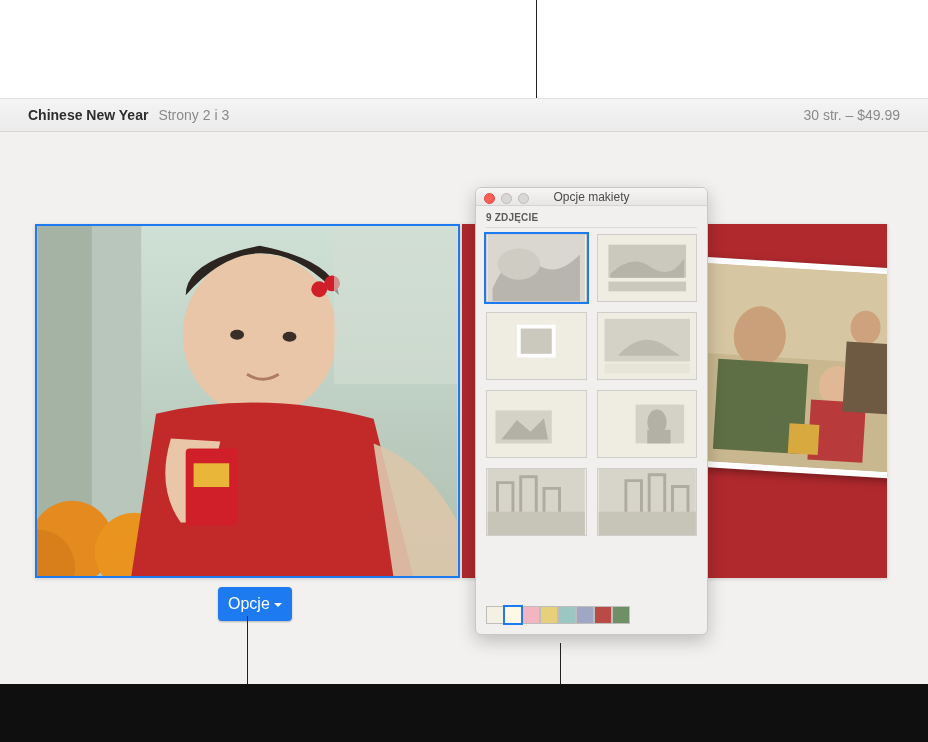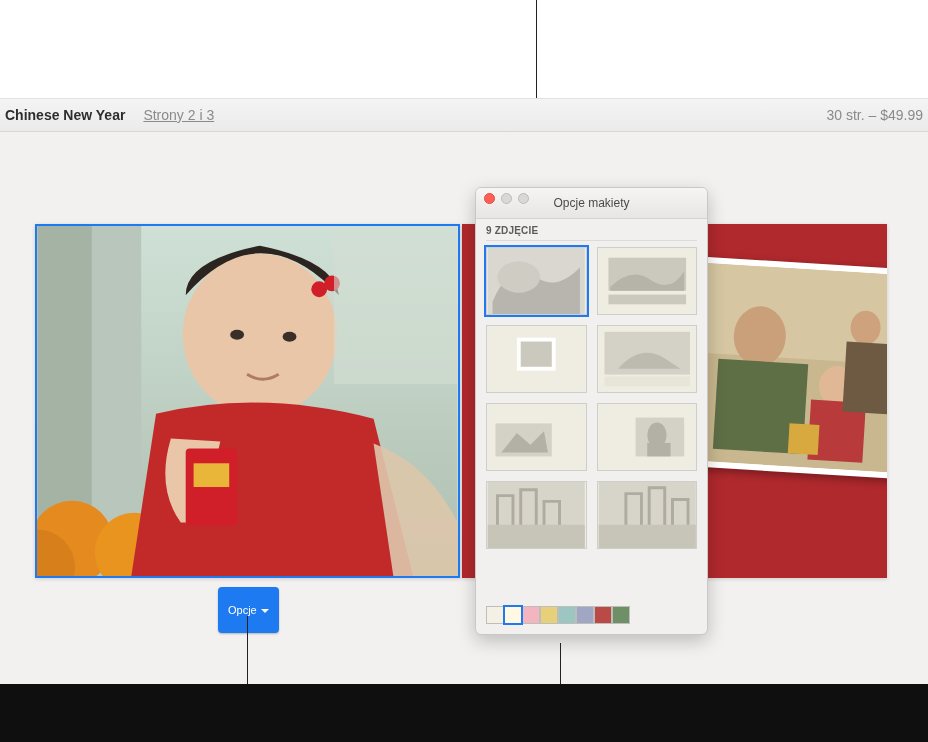--- a/index.html
+++ b/index.html
@@ -3,45 +3,45 @@
 <meta charset="utf-8">
 <style>
   * { box-sizing: border-box; margin: 0; padding: 0; }
   html, body { width: 928px; height: 742px; font-family: -apple-system, "Helvetica Neue", Arial, sans-serif; background: #fff; overflow: hidden; }
   .canvas { position: relative; width: 928px; height: 742px; }
 
   
   .callout-top-v { position: absolute; left: 536px; top: 0; width: 1px; height: 98px; background: #222; } 
 
   
-  .toolbar { position: absolute; left: 0; top: 98px; width: 928px; height: 34px; background: linear-gradient(#f5f4f4, #ecebeb); border-top: 1px solid #e2e1e1; border-bottom: 1px solid #d8d7d7; display: flex; align-items: center; padding: 0 5px; font-size: 14px; color: #3a3a3a; }
+  .toolbar { position: absolute; left: 0; top: 98px; width: 928px; height: 34px; background: linear-gradient(#f5f4f4, #ecebeb); border-top: 1px solid #e2e1e1; border-bottom: 1px solid #d8d7d7; display: flex; align-items: center; padding: 0 28px; font-size: 14px; color: #3a3a3a; }
   .toolbar .title { font-weight: 600; color: #2d2d2d; }
-  .toolbar .subtitle { margin-left: 18px; color: #8a8a8a; text-decoration: underline; }
+  .toolbar .subtitle { margin-left: 10px; color: #8a8a8a; }
   .toolbar .spacer { flex: 1; }
   .toolbar .price { color: #8a8a8a; }
 
   
   .workarea { position: absolute; left: 0; top: 132px; width: 928px; height: 552px; background: #f2f1f0; }
 
   
   .left-photo { position: absolute; left: 35px; top: 92px; width: 425px; height: 354px; border: 2px solid #1e7af0; box-shadow: 0 1px 4px rgba(0,0,0,.15); background: #eee; overflow: hidden; }
   .left-photo svg { width: 100%; height: 100%; display: block; }
 
   
-  .opcje-btn { position: absolute; left: 218px; top: 455px; background: #1e7af0; color: #fff; font-size: 11px; padding: 17px 10px; border-radius: 4px; border: none; box-shadow: 0 1px 2px rgba(0,0,0,.25); }
+  .opcje-btn { position: absolute; left: 218px; top: 455px; background: #1e7af0; color: #fff; font-size: 16px; padding: 8px 10px; border-radius: 4px; border: none; box-shadow: 0 1px 2px rgba(0,0,0,.25); }
   .opcje-caret { display: inline-block; width: 0; height: 0; border-left: 4px solid transparent; border-right: 4px solid transparent; border-top: 4px solid #fff; margin-left: 4px; vertical-align: middle; }
 
   
   .right-page { position: absolute; left: 462px; top: 92px; width: 425px; height: 354px; background: #b0292d; box-shadow: 0 1px 4px rgba(0,0,0,.15); overflow: hidden; }
   .right-page .polaroid { position: absolute; left: 195px; top: 38px; width: 260px; height: 210px; background: #fff; padding: 6px; box-shadow: 0 3px 8px rgba(0,0,0,.35); transform: rotate(3.5deg); }
   .right-page .polaroid svg { width: 100%; height: 100%; display: block; }
 
   
   .panel { position: absolute; left: 475px; top: 55px; width: 233px; height: 448px; background: #f1f0ef; border: 1px solid #c9c8c7; border-radius: 6px; box-shadow: 0 6px 18px rgba(0,0,0,.22); overflow: hidden; }
-  .panel-titlebar { height: 31px; background: linear-gradient(#f6f5f4, #e7e6e5); border-bottom: 1px solid #d5d4d3; display: flex; align-items: center; position: relative; }
+  .panel-titlebar { height: 18px; background: linear-gradient(#f6f5f4, #e7e6e5); border-bottom: 1px solid #d5d4d3; display: flex; align-items: center; position: relative; }
   .traffic { display: flex; gap: 6px; position: absolute; left: 8px; top: 5px; }
   .traffic span { width: 11px; height: 11px; border-radius: 50%; display: inline-block; }
   .tl-close { background: #ff5f57; border: .5px solid #e24a41; }
   .tl-min   { background: #d9d8d7; border: .5px solid #bcbbba; }
   .tl-max   { background: #d9d8d7; border: .5px solid #bcbbba; }
   .panel-title { flex: 1; text-align: center; font-size: 12px; color: #4b4b4b; }
   .panel-sub { font-size: 10px; font-weight: 700; color: #5b5b5b; padding: 6px 10px 4px; letter-spacing: .2px; }
   .panel-sep { height: 1px; background: #dcdbda; margin: 0 10px 6px; }
   .panel-grid { display: grid; grid-template-columns: 1fr 1fr; gap: 10px; padding: 0 10px; }
   .thumb { width: 100%; height: 68px; border: 1px solid #cfceca; background: #efece3; position: relative; overflow: hidden; }

